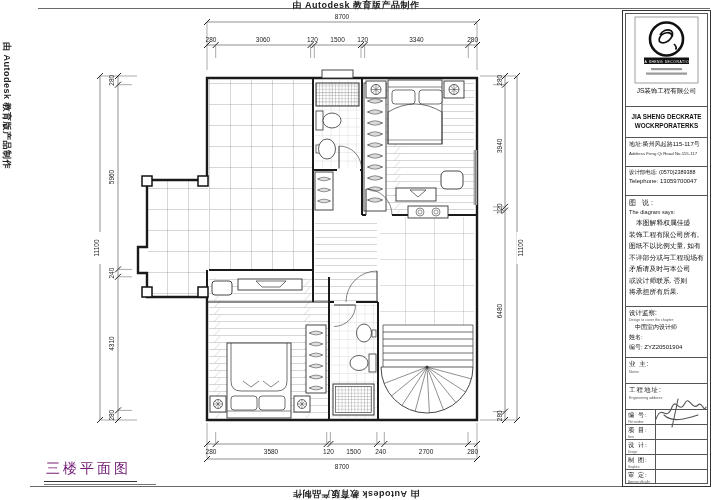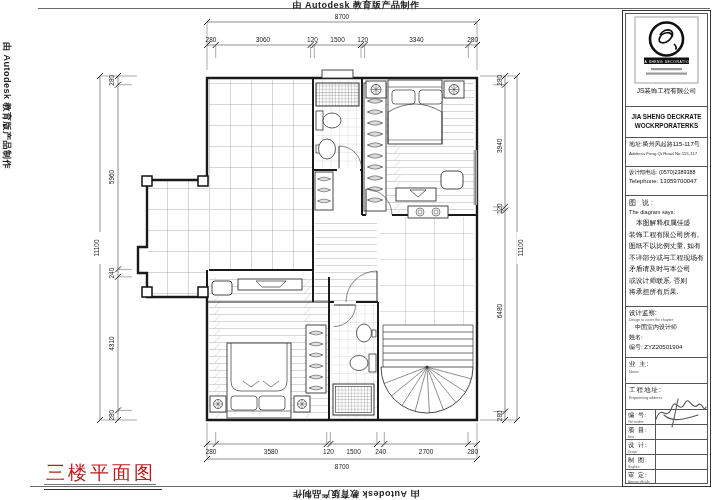--- a/index.html
+++ b/index.html
@@ -4,21 +4,21 @@
 <style>
   html,body{margin:0;padding:0;background:#f6f6f4;}
   #sheet{position:relative;width:712px;height:500px;background:#ffffff;overflow:hidden;
          font-family:"Liberation Sans",sans-serif;}
   svg text{font-family:"Liberation Sans",sans-serif;}
   .stamp{position:absolute;white-space:nowrap;font-weight:bold;font-size:9px;color:#222;letter-spacing:.5px;}
   .stamp-top{left:50%;top:-1px;transform:translateX(-50%);}
   .stamp-bottom{left:50%;bottom:0;transform:translateX(-50%) rotate(180deg);}
   .stamp-left{left:13px;top:42px;transform-origin:top left;transform:rotate(90deg);}
   .stamp-right{left:710px;top:185px;transform-origin:top left;transform:rotate(90deg);}
-  .plan-title{position:absolute;left:44px;top:460px;font-size:19px;color:#b91c1c;letter-spacing:3px;
+  .plan-title{position:absolute;left:44px;top:460px;font-size:14px;color:#701a75;letter-spacing:3px;
               border-bottom:1px solid #333;padding:0 6px 3px 2px;}
   .plan-title-underline{position:absolute;left:44px;top:484px;width:112px;height:0;border-top:1px solid #777;}
   
   .titleblock{position:absolute;left:622px;top:10px;width:89px;height:477px;border:1px solid #333;
               background:#fff;box-sizing:border-box;}
   .tb-inner{position:absolute;left:2px;top:2px;right:2px;bottom:2px;border:1px solid #555;
             display:flex;flex-direction:column;overflow:hidden;}
   .tb-sec{border-bottom:1px solid #555;flex:none;position:relative;}
   .tb-logo{height:92px;text-align:center;}
   .tb-company{font-size:6.5px;text-align:center;color:#111;margin-top:-3px;}

